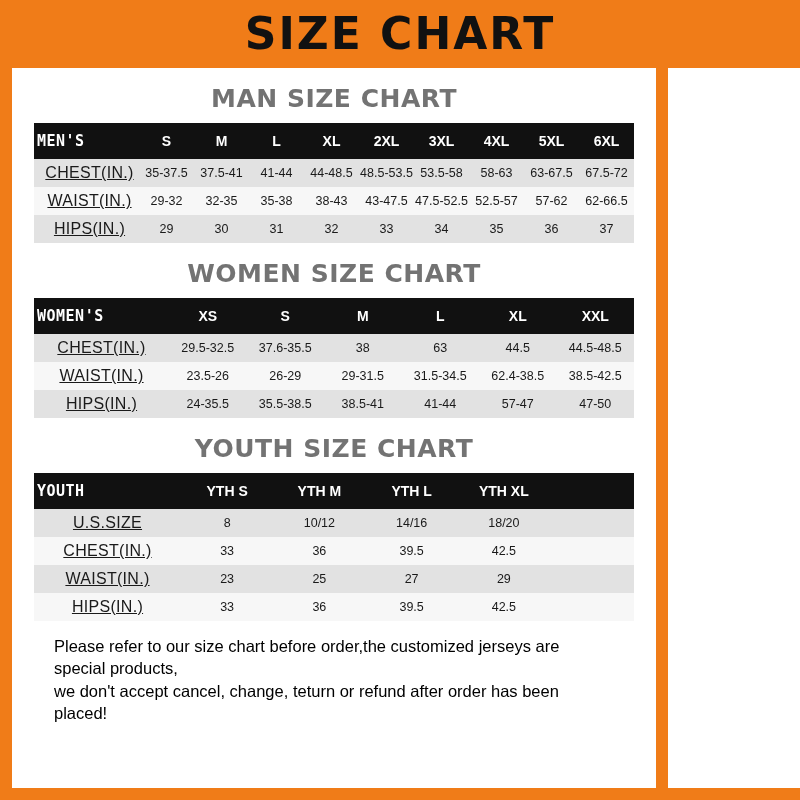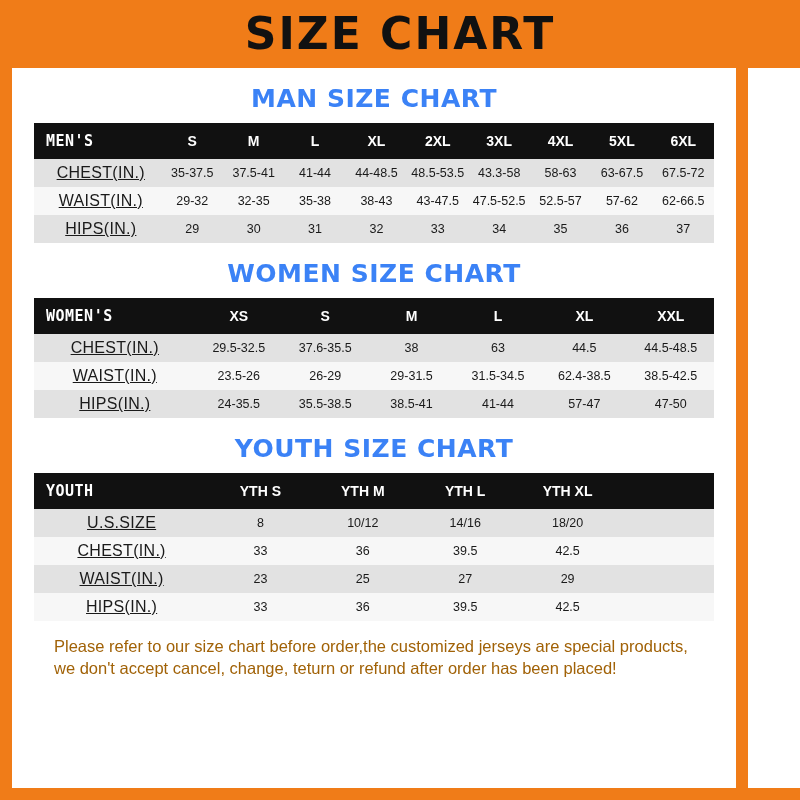--- a/index.html
+++ b/index.html
@@ -8,21 +8,21 @@
   }
   body {
     width: 800px;
     height: 800px;
     background: #ffffff;
     font-family: "Liberation Sans", sans-serif;
     overflow: hidden;
   }
   .page {
     position: relative;
-    width: 748px;
+    width: 668px;
     height: 800px;
     box-sizing: border-box;
     background: #ffffff;
     border-left: 12px solid #f07c18;
     border-right: 12px solid #f07c18;
   }
   .banner {
     background: #f07c18;
     height: 68px;
     display: flex;
@@ -41,21 +41,21 @@
     line-height: 1;
   }
   .content {
     padding: 0 22px;
   }
   .section-title {
     text-align: center;
     font-family: "DejaVu Sans", sans-serif;
     font-weight: bold;
     font-size: 25px;
-    color: #3b82f6;
+    color: #737373;
     margin: 16px 0 10px 0;
     letter-spacing: 0.5px;
   }
   table.size-table {
     width: 100%;
     border-collapse: collapse;
     table-layout: fixed;
   }
   table.size-table th,
   table.size-table td {
@@ -67,41 +67,41 @@
   }
   table.size-table thead th {
     background: #111111;
     color: #ffffff;
     font-size: 14px;
     font-weight: bold;
     padding: 9px 0;
   }
   table.size-table thead th.rowhead {
     text-align: left;
-    padding-left: 12px;
+    padding-left: 3px;
     font-family: "DejaVu Sans Mono", monospace;
     font-size: 15px;
     letter-spacing: 0.5px;
   }
   table.size-table tbody tr.odd td {
     background: #e2e2e2;
   }
   table.size-table tbody tr.even td {
     background: #f7f7f7;
   }
   table.size-table tbody td.rowlabel {
     font-weight: normal;
     letter-spacing: 0.3px;
     font-size: 16px;
     text-decoration: underline;
   }
   .men-table td.rowlabel { padding-left: 6px; }
   .note {
     margin: 14px 20px 0 20px;
-    color: #a16207;
+    color: #000000;
     font-size: 16.5px;
     line-height: 1.35;
     font-family: "Liberation Sans", sans-serif;
   }
   .bottom-strip {
     position: absolute;
     left: 0;
     bottom: 0;
     width: 800px;
     height: 12px;
@@ -137,21 +137,21 @@
           </tr>
         </thead>
         <tbody>
           <tr class="odd">
             <td class="rowlabel">CHEST(IN.)</td>
             <td>35-37.5</td>
             <td>37.5-41</td>
             <td>41-44</td>
             <td>44-48.5</td>
             <td>48.5-53.5</td>
-            <td>43.3-58</td>
+            <td>53.5-58</td>
             <td>58-63</td>
             <td>63-67.5</td>
             <td>67.5-72</td>
           </tr>
           <tr class="even">
             <td class="rowlabel">WAIST(IN.)</td>
             <td>29-32</td>
             <td>32-35</td>
             <td>35-38</td>
             <td>38-43</td>

